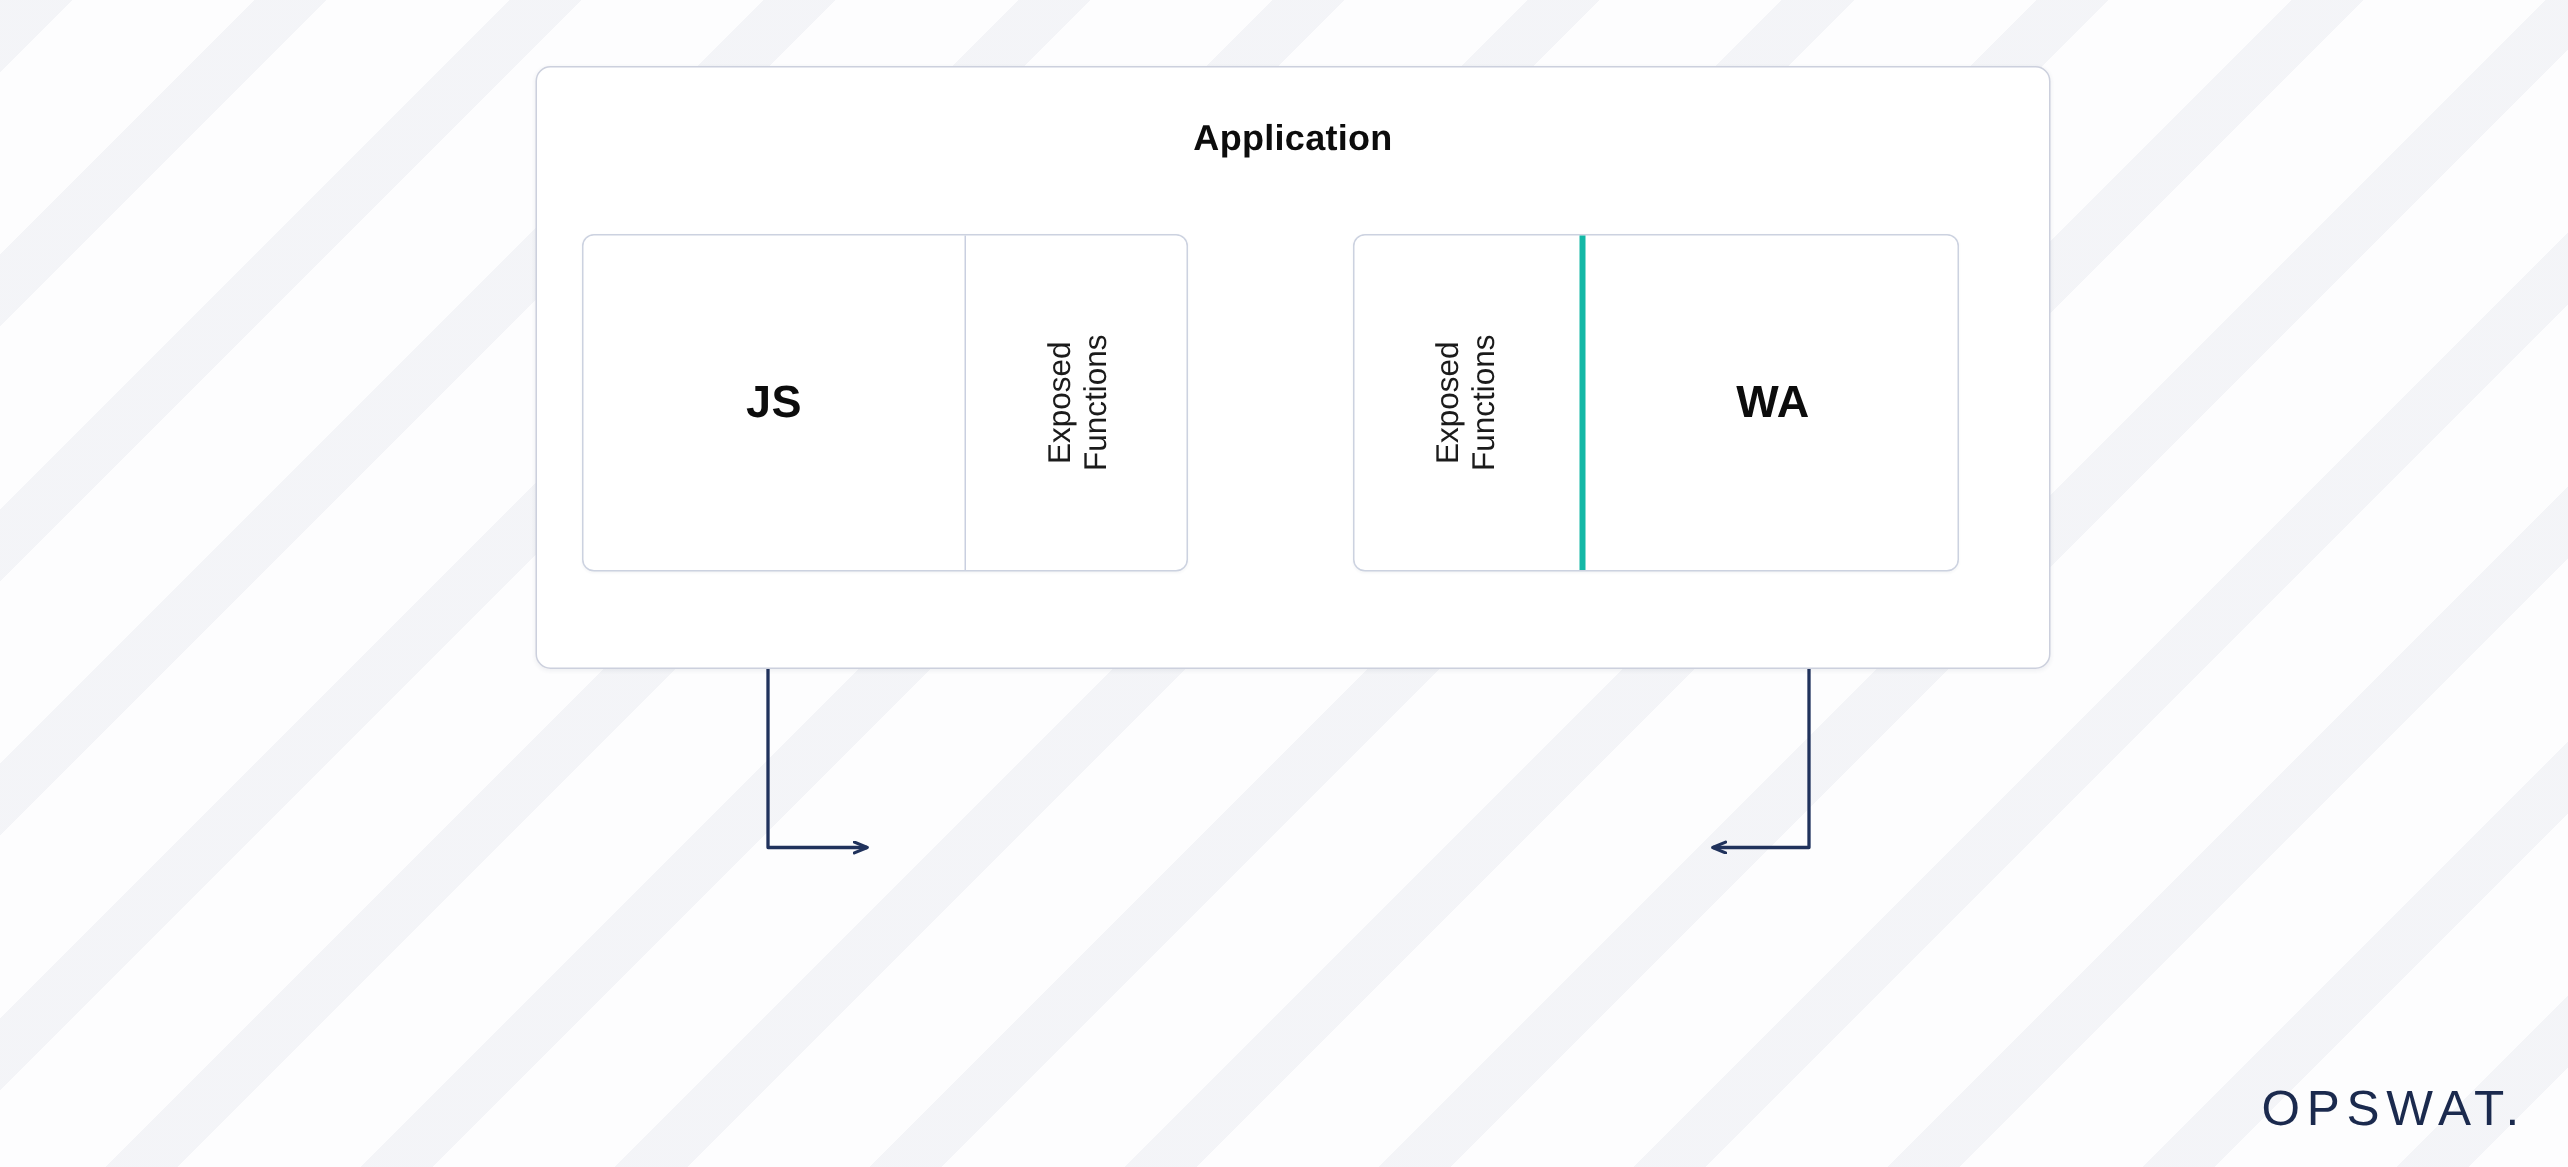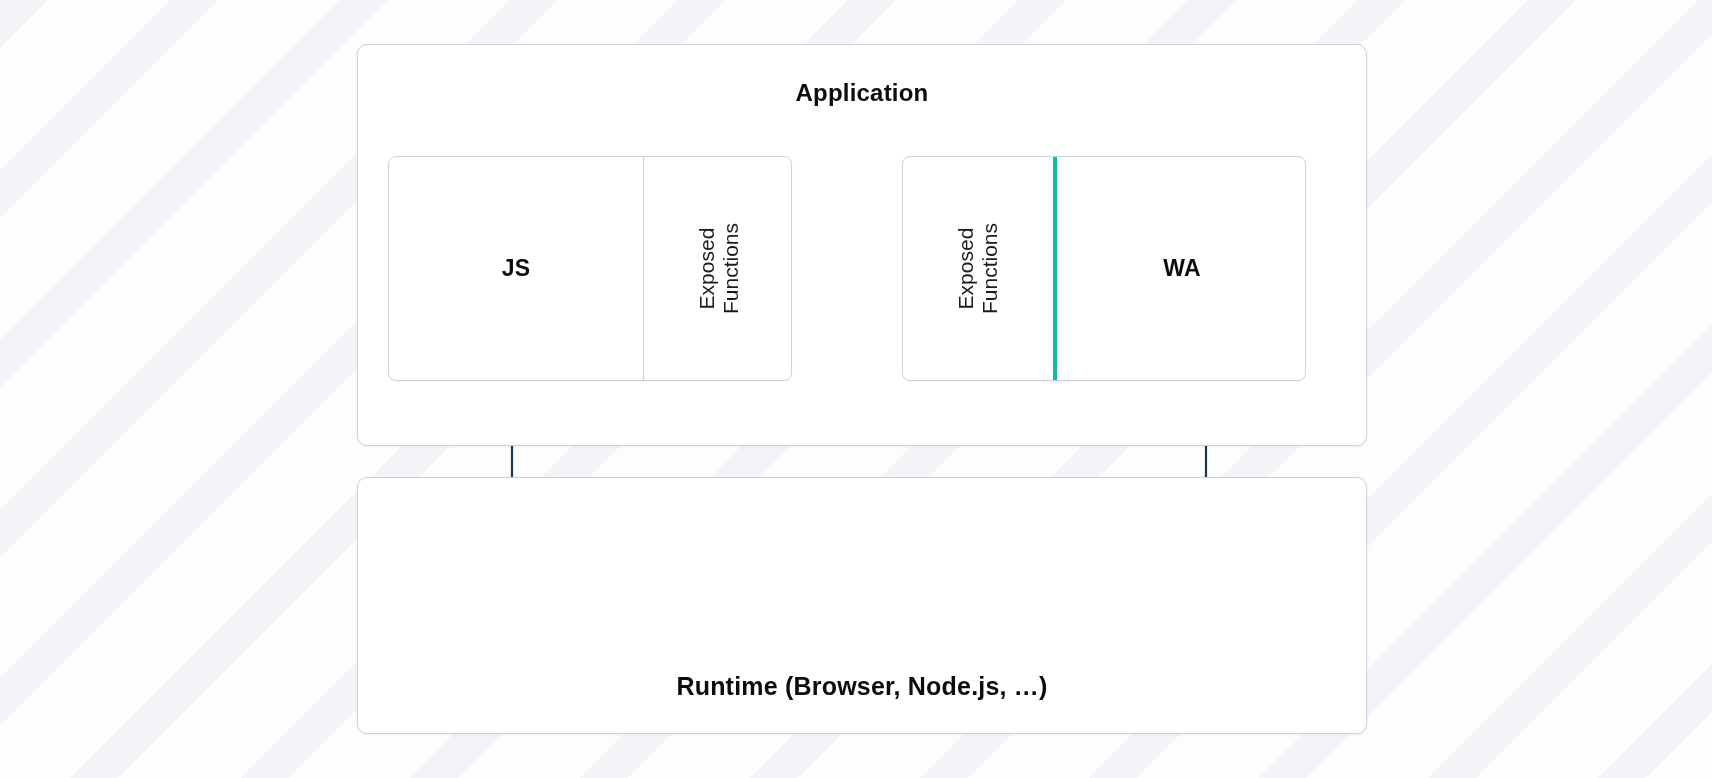--- a/index.html
+++ b/index.html
@@ -109,21 +109,21 @@
   }
 
   .cell-exposed {
     flex: 0 0 150px;
   }
 
   #js-module .cell-exposed { border-left: 1px solid #c9cfe0; }
   #wa-module .cell-main    { border-left: 4px solid #14b8a6; }
 
   .module-label {
-    font-size: 23px;
+    font-size: 30px;
     font-weight: bold;
     color: #0c0c0c;
     letter-spacing: 0.3px;
   }
 
   .exposed-label {
     font-size: 21px;
     font-weight: normal;
     color: #1b1b1b;
     line-height: 1.12;
@@ -207,19 +207,16 @@
       <div class="module-cell cell-exposed">
         <span class="exposed-label">Exposed
 Functions</span>
       </div>
       <div class="module-cell cell-main">
         <span class="module-label">WA</span>
       </div>
     </div>
   </div>
 
-  <div class="panel" id="runtime-panel">
-
-    <div class="panel-title" id="runtime-title">Runtime (Browser, Node.js, …)</div>
-  </div>
-
+
+  <div id="opswat-logo">OPSWAT.</div>
 
 </div>
 
 </body></html>

